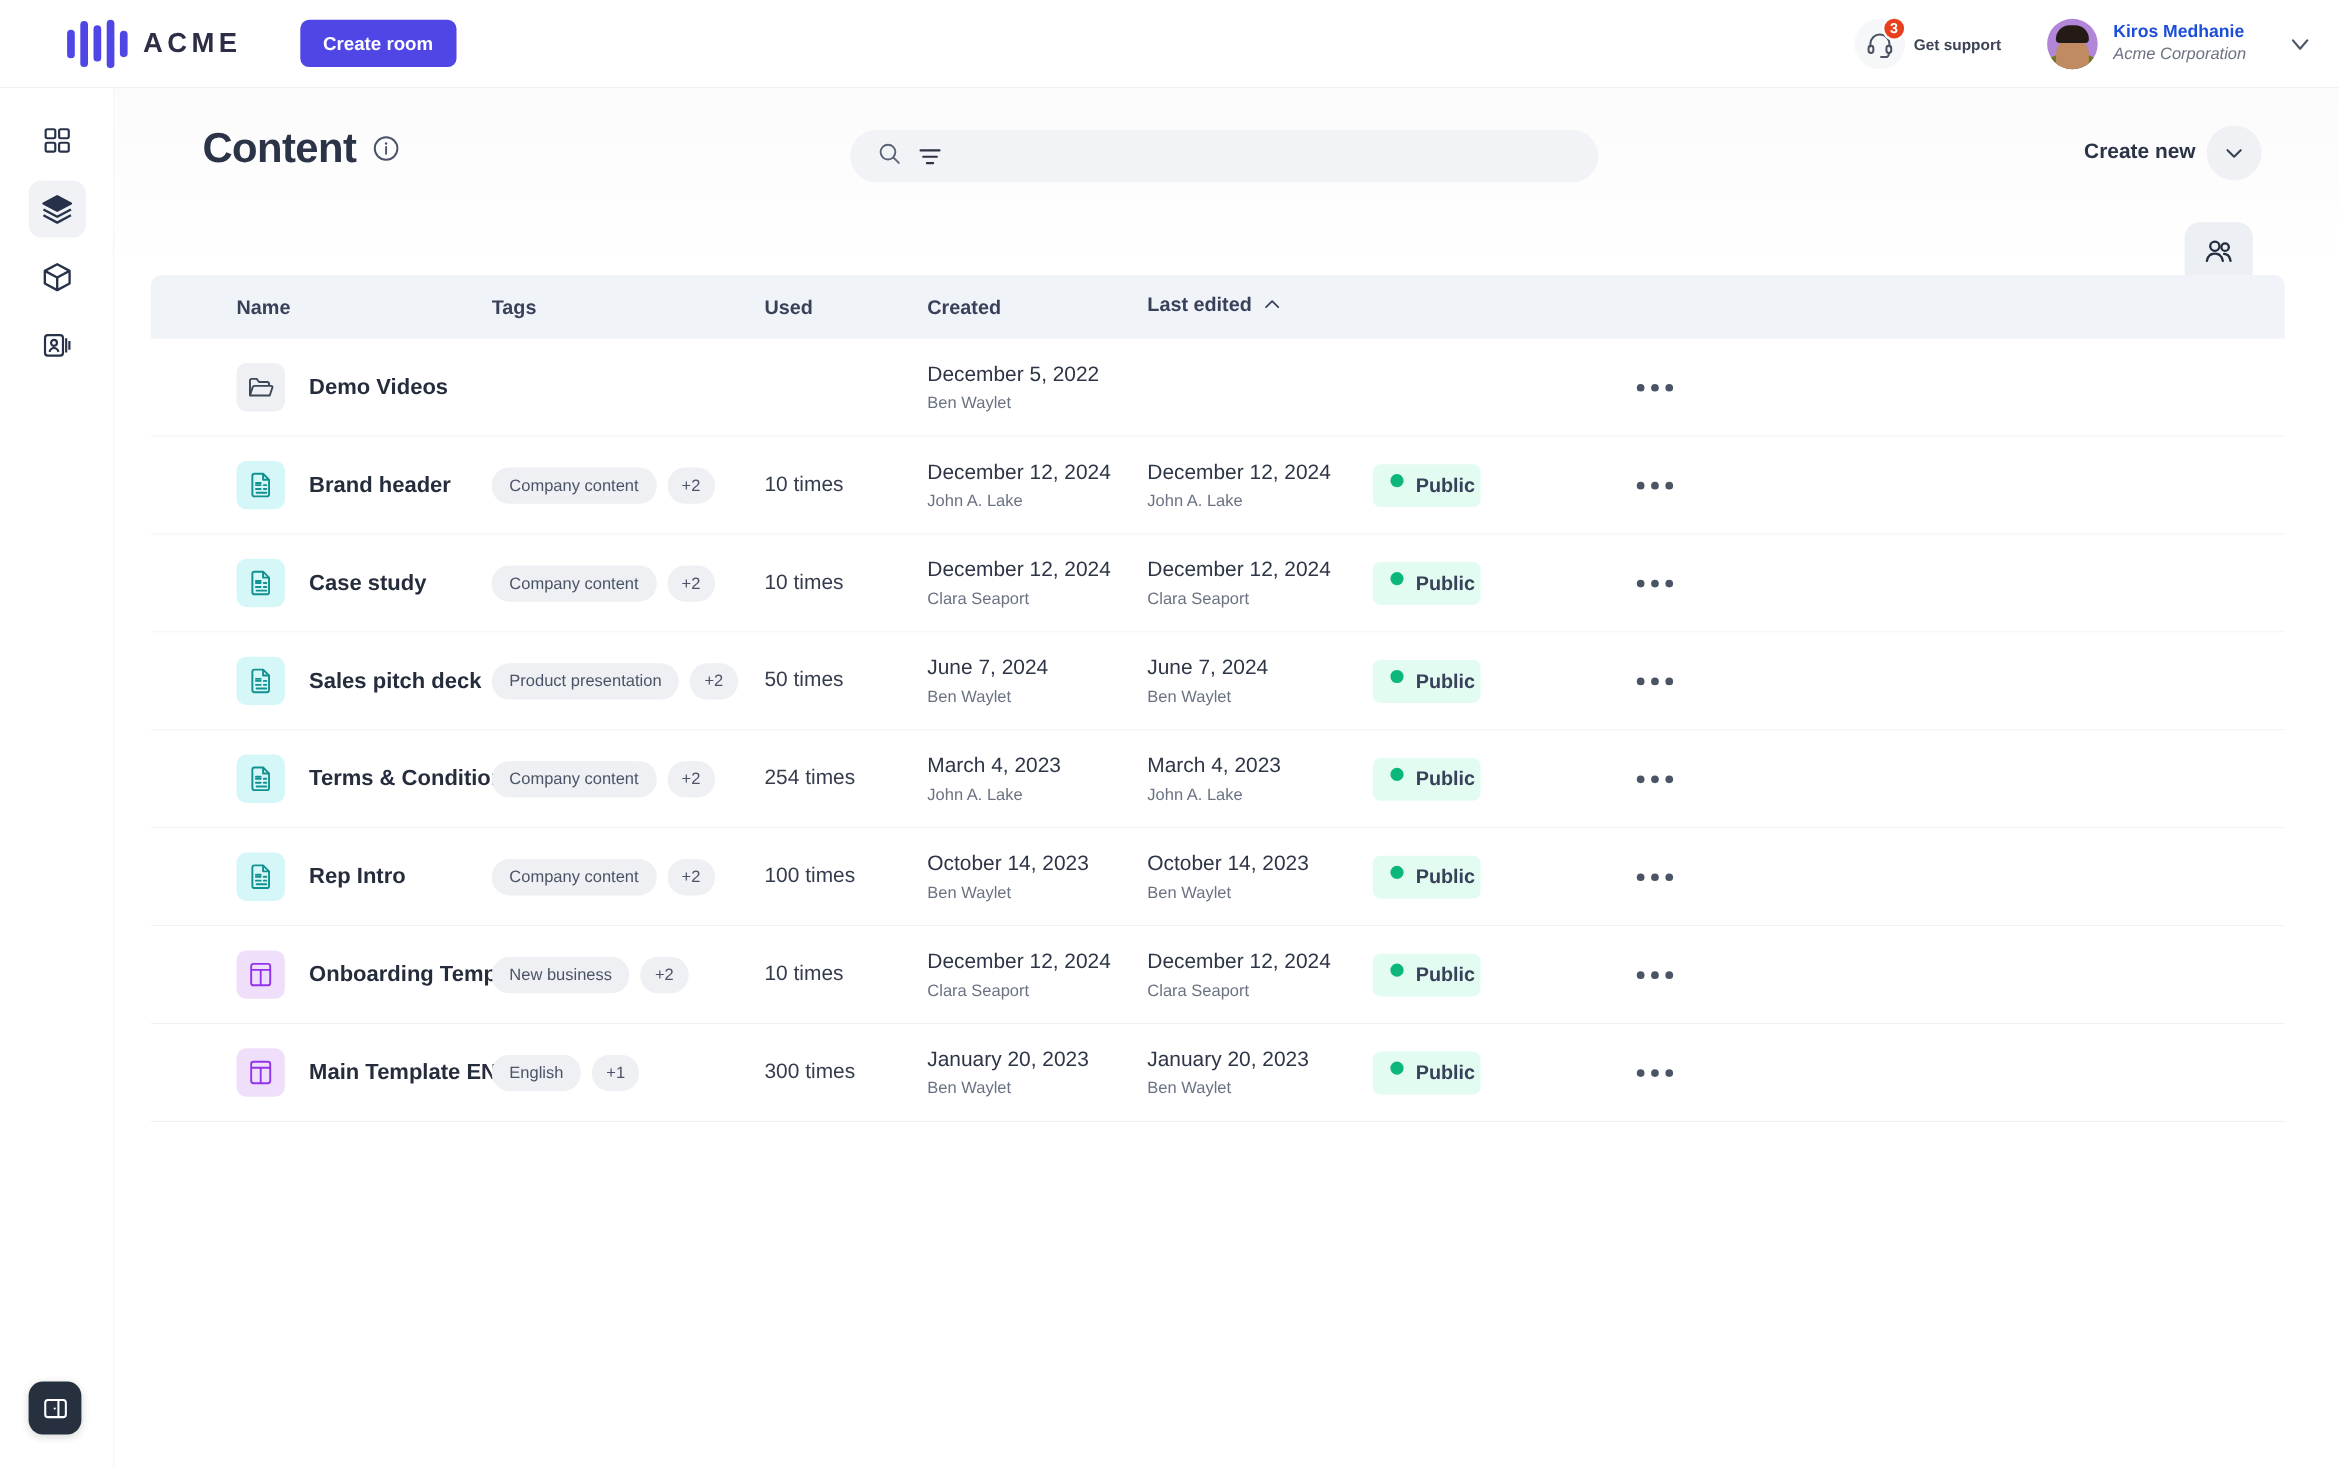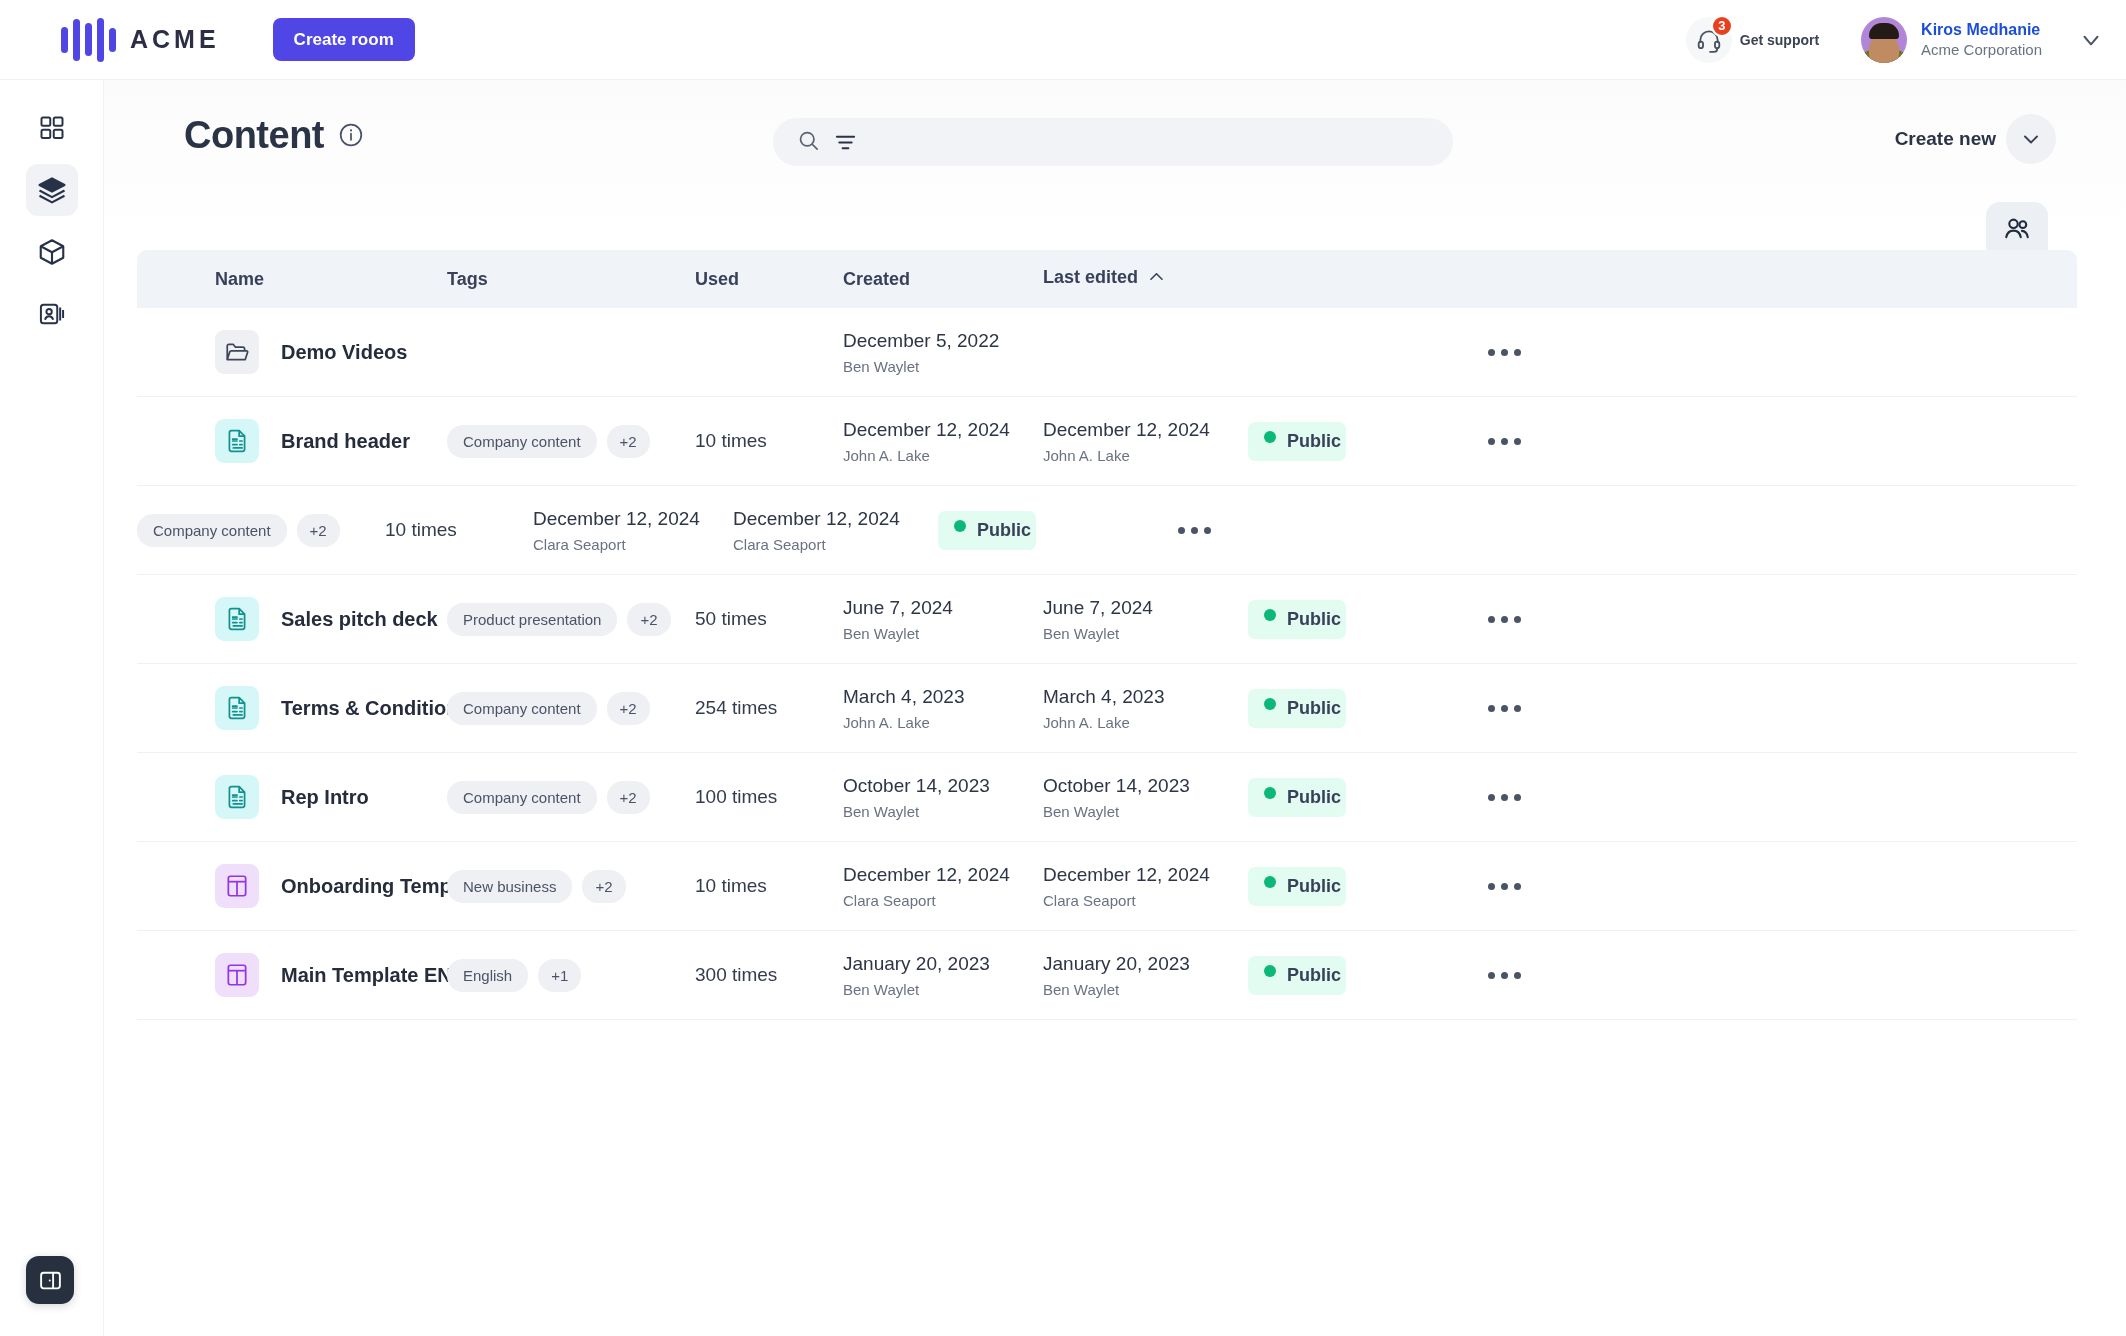--- a/index.html
+++ b/index.html
@@ -59,21 +59,21 @@
     flex: 0 0 auto;
   }
   .avatar .face { position:absolute; left:50%; bottom:-2px; transform:translateX(-50%); width:30px; height:30px;
     border-radius: 14px 14px 10px 10px; background:#c08a63; }
   .avatar .hair { position:absolute; left:50%; top:6px; transform:translateX(-50%); width:30px; height:16px;
     border-radius: 15px 15px 4px 4px; background:#241a16; }
   .avatar .shirt { position:absolute; left:50%; bottom:0; transform:translateX(-50%); width:48px; height:13px;
     border-radius: 12px 12px 0 0; background:#6e7a15; }
   .user-meta { display: flex; flex-direction: column; gap: 2px; }
   .user-name { font-size: 16px; font-weight: 700; color: #1d4ed8; line-height: 1.2; }
-  .user-org { font-size: 15px; font-weight: 400; color: #6b7280; line-height: 1.2; }
+  .user-org { font-size: 15px; font-weight: 400; color: #6b7280; line-height: 1.2; font-style: italic; }
   .chev-btn { margin-left: 36px; cursor: pointer; display:flex; align-items:center; }
 
   
   .rail {
     position: absolute; top: 80px; left: 0; width: 104px; height: 1256px;
     background: #ffffff;
     border-right: 1px solid #f0f2f5;
     display: flex; flex-direction: column; align-items: center;
     padding-top: 22px; gap: 10px;
   }
@@ -420,69 +420,43 @@
      </span></div>
      <div class="c-more">
               <span class="more-btn">
                 <i></i>
                 <i></i>
                 <i></i>
               </span>
             </div>
           </div>
           <div class="row">
-     <div class="c-tags">
-              <span class="tag">Company content</span>
-              <span class="tag-more">+2</span>
-            </div>
-     <div class="c-used"><span class="used-txt">10 times</span></div>
-     <div class="c-created">
-              <div class="date-main">December 12, 2024</div>
-     <div class="date-sub">Clara Seaport</div>
-            </div>
-     <div class="c-edited">
-              <div class="date-main">December 12, 2024</div>
-     <div class="date-sub">Clara Seaport</div>
-            </div>
-     <div class="c-status"><span class="status-pill">
-       <span class="status-dot"></span>
-       <span class="status-label">Public</span>
-     </span></div>
-     <div class="c-more">
-              <span class="more-btn">
-                <i></i>
-                <i></i>
-                <i></i>
-              </span>
-            </div>
-          </div>
-          <div class="row">
             <div class="c-name">
        <span class="file-icon fi-doc">
                 <svg width="26" height="26" viewBox="0 0 24 24" fill="none" stroke="#11918f" stroke-width="1.6" stroke-linejoin="round">
                   <path d="M14 2.5H6.8A1.8 1.8 0 0 0 5 4.3v15.4a1.8 1.8 0 0 0 1.8 1.8h10.4a1.8 1.8 0 0 0 1.8-1.8V7.5z"></path>
                   <path d="M14 2.5v5h5"></path>
                   <path d="M8 12h4M8 15.3h4M14.6 12h2.1M14.6 15.3h2.1M8.6 18.4h8.1" stroke-linecap="round"></path>
                   <path d="M8 10.3h4" stroke-linecap="round"></path>
                 </svg>
               </span>
-       <span class="item-name">Sales pitch deck</span>
+       <span class="item-name">Case study</span>
      </div>
      <div class="c-tags">
-              <span class="tag">Product presentation</span>
+              <span class="tag">Company content</span>
               <span class="tag-more">+2</span>
             </div>
-     <div class="c-used"><span class="used-txt">50 times</span></div>
-     <div class="c-created">
-              <div class="date-main">June 7, 2024</div>
-     <div class="date-sub">Ben Waylet</div>
+     <div class="c-used"><span class="used-txt">10 times</span></div>
+     <div class="c-created">
+              <div class="date-main">December 12, 2024</div>
+     <div class="date-sub">Clara Seaport</div>
             </div>
      <div class="c-edited">
-              <div class="date-main">June 7, 2024</div>
-     <div class="date-sub">Ben Waylet</div>
+              <div class="date-main">December 12, 2024</div>
+     <div class="date-sub">Clara Seaport</div>
             </div>
      <div class="c-status"><span class="status-pill">
        <span class="status-dot"></span>
        <span class="status-label">Public</span>
      </span></div>
      <div class="c-more">
               <span class="more-btn">
                 <i></i>
                 <i></i>
                 <i></i>
@@ -492,34 +466,34 @@
           <div class="row">
             <div class="c-name">
        <span class="file-icon fi-doc">
                 <svg width="26" height="26" viewBox="0 0 24 24" fill="none" stroke="#11918f" stroke-width="1.6" stroke-linejoin="round">
                   <path d="M14 2.5H6.8A1.8 1.8 0 0 0 5 4.3v15.4a1.8 1.8 0 0 0 1.8 1.8h10.4a1.8 1.8 0 0 0 1.8-1.8V7.5z"></path>
                   <path d="M14 2.5v5h5"></path>
                   <path d="M8 12h4M8 15.3h4M14.6 12h2.1M14.6 15.3h2.1M8.6 18.4h8.1" stroke-linecap="round"></path>
                   <path d="M8 10.3h4" stroke-linecap="round"></path>
                 </svg>
               </span>
-       <span class="item-name">Terms &amp; Conditions</span>
+       <span class="item-name">Sales pitch deck</span>
      </div>
      <div class="c-tags">
-              <span class="tag">Company content</span>
+              <span class="tag">Product presentation</span>
               <span class="tag-more">+2</span>
             </div>
-     <div class="c-used"><span class="used-txt">254 times</span></div>
-     <div class="c-created">
-              <div class="date-main">March 4, 2023</div>
-     <div class="date-sub">John A. Lake</div>
+     <div class="c-used"><span class="used-txt">50 times</span></div>
+     <div class="c-created">
+              <div class="date-main">June 7, 2024</div>
+     <div class="date-sub">Ben Waylet</div>
             </div>
      <div class="c-edited">
-              <div class="date-main">March 4, 2023</div>
-     <div class="date-sub">John A. Lake</div>
+              <div class="date-main">June 7, 2024</div>
+     <div class="date-sub">Ben Waylet</div>
             </div>
      <div class="c-status"><span class="status-pill">
        <span class="status-dot"></span>
        <span class="status-label">Public</span>
      </span></div>
      <div class="c-more">
               <span class="more-btn">
                 <i></i>
                 <i></i>
                 <i></i>
@@ -529,20 +503,57 @@
           <div class="row">
             <div class="c-name">
        <span class="file-icon fi-doc">
                 <svg width="26" height="26" viewBox="0 0 24 24" fill="none" stroke="#11918f" stroke-width="1.6" stroke-linejoin="round">
                   <path d="M14 2.5H6.8A1.8 1.8 0 0 0 5 4.3v15.4a1.8 1.8 0 0 0 1.8 1.8h10.4a1.8 1.8 0 0 0 1.8-1.8V7.5z"></path>
                   <path d="M14 2.5v5h5"></path>
                   <path d="M8 12h4M8 15.3h4M14.6 12h2.1M14.6 15.3h2.1M8.6 18.4h8.1" stroke-linecap="round"></path>
                   <path d="M8 10.3h4" stroke-linecap="round"></path>
                 </svg>
               </span>
+       <span class="item-name">Terms &amp; Conditions</span>
+     </div>
+     <div class="c-tags">
+              <span class="tag">Company content</span>
+              <span class="tag-more">+2</span>
+            </div>
+     <div class="c-used"><span class="used-txt">254 times</span></div>
+     <div class="c-created">
+              <div class="date-main">March 4, 2023</div>
+     <div class="date-sub">John A. Lake</div>
+            </div>
+     <div class="c-edited">
+              <div class="date-main">March 4, 2023</div>
+     <div class="date-sub">John A. Lake</div>
+            </div>
+     <div class="c-status"><span class="status-pill">
+       <span class="status-dot"></span>
+       <span class="status-label">Public</span>
+     </span></div>
+     <div class="c-more">
+              <span class="more-btn">
+                <i></i>
+                <i></i>
+                <i></i>
+              </span>
+            </div>
+          </div>
+          <div class="row">
+            <div class="c-name">
+       <span class="file-icon fi-doc">
+                <svg width="26" height="26" viewBox="0 0 24 24" fill="none" stroke="#11918f" stroke-width="1.6" stroke-linejoin="round">
+                  <path d="M14 2.5H6.8A1.8 1.8 0 0 0 5 4.3v15.4a1.8 1.8 0 0 0 1.8 1.8h10.4a1.8 1.8 0 0 0 1.8-1.8V7.5z"></path>
+                  <path d="M14 2.5v5h5"></path>
+                  <path d="M8 12h4M8 15.3h4M14.6 12h2.1M14.6 15.3h2.1M8.6 18.4h8.1" stroke-linecap="round"></path>
+                  <path d="M8 10.3h4" stroke-linecap="round"></path>
+                </svg>
+              </span>
        <span class="item-name">Rep Intro</span>
      </div>
      <div class="c-tags">
               <span class="tag">Company content</span>
               <span class="tag-more">+2</span>
             </div>
      <div class="c-used"><span class="used-txt">100 times</span></div>
      <div class="c-created">
               <div class="date-main">October 14, 2023</div>
      <div class="date-sub">Ben Waylet</div>

